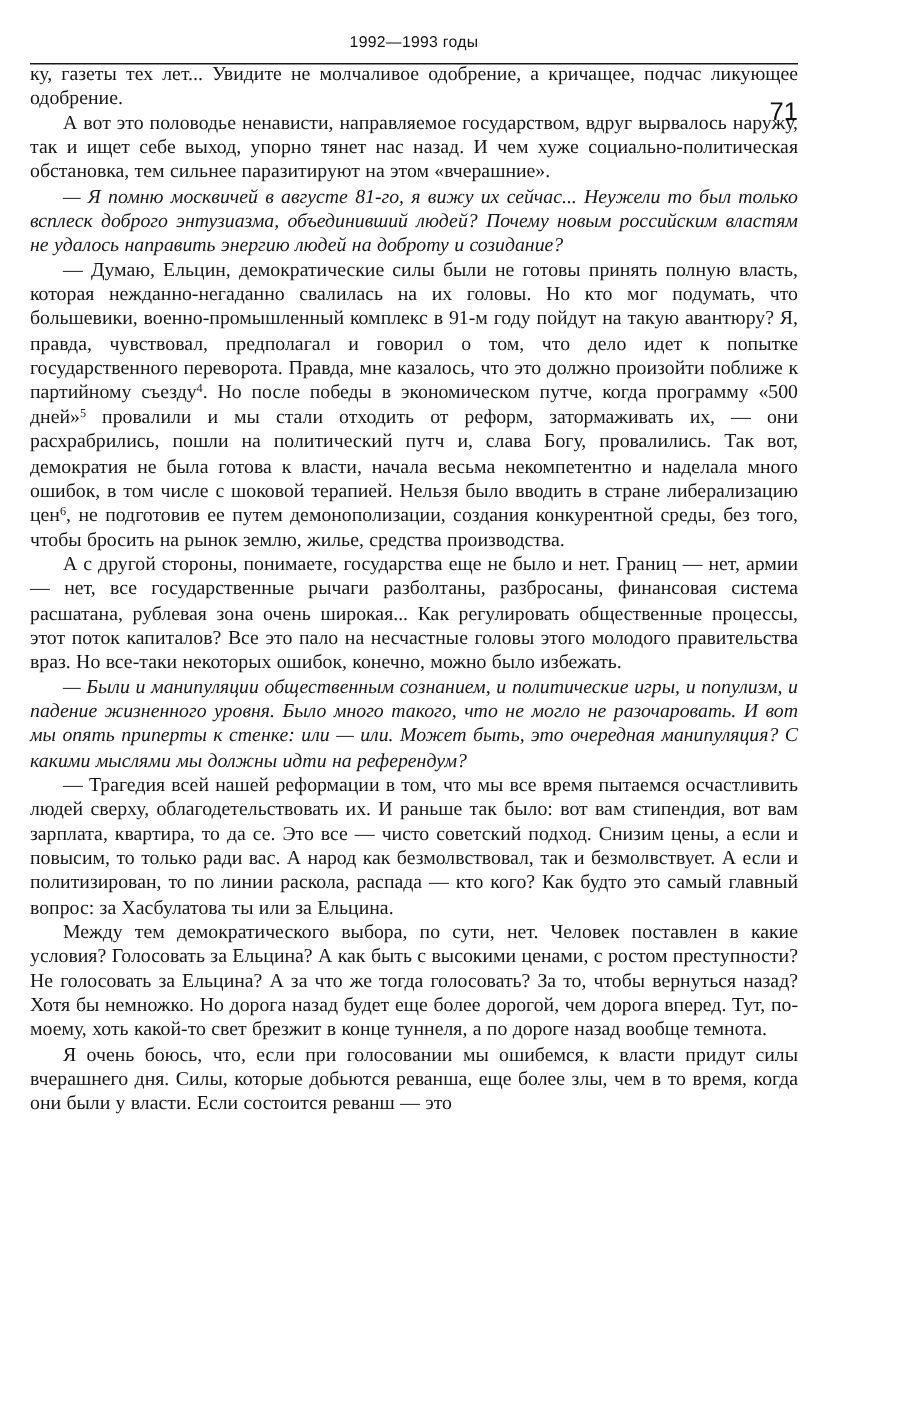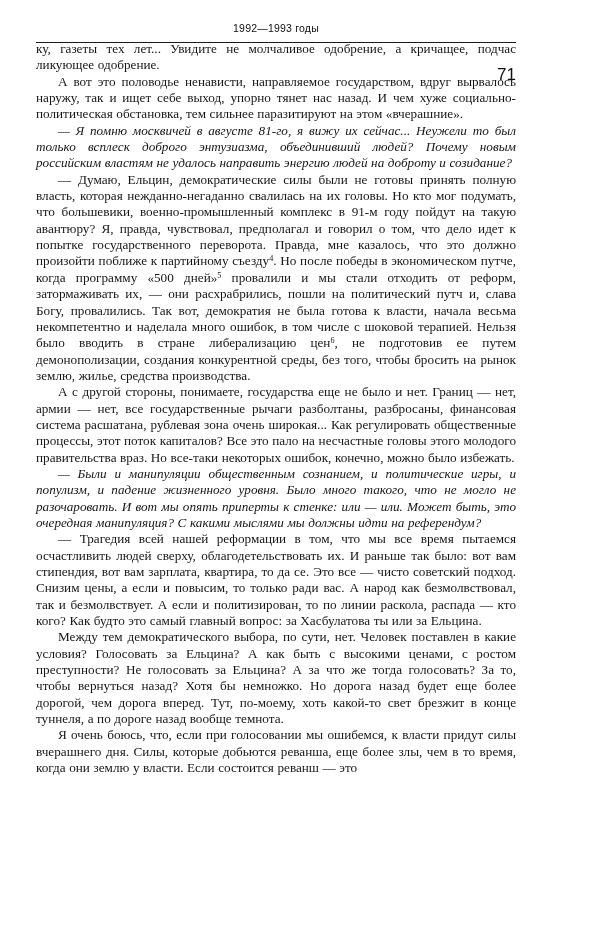--- a/index.html
+++ b/index.html
@@ -13,21 +13,21 @@
     font-family: "Liberation Serif", "DejaVu Serif", serif;
     color: #161616;
     overflow: hidden;
   }
 
   .page {
     position: relative;
     width: 552px;
     height: 939px;
     box-sizing: border-box;
-    padding: 0 36px;
+    padding: 0 20px;
   }
 
   
   .running-head {
     position: relative;
     height: 32px;
     padding-top: 22px;
     box-sizing: border-box;
   }
   .rh-inner {
@@ -106,16 +106,16 @@
 
   <div class="body-text">
     <p class="cont">ку, газеты тех лет... Увидите не молчаливое одобрение, а кричащее, подчас ликующее одобрение.</p>
     <p class="indent">А вот это половодье ненависти, направляемое государством, вдруг вырвалось наружу, так и ищет себе выход, упорно тянет нас назад. И чем хуже социально-политическая обстановка, тем сильнее паразитируют на этом «вчерашние».</p>
     <p class="q">— Я помню москвичей в августе 81-го, я вижу их сейчас... Неужели то был только всплеск доброго энтузиазма, объединивший людей? Почему новым российским властям не удалось направить энергию людей на доброту и созидание?</p>
     <p class="indent">— Думаю, Ельцин, демократические силы были не готовы принять полную власть, которая нежданно-негаданно свалилась на их головы. Но кто мог подумать, что большевики, военно-промышленный комплекс в 91-м году пойдут на такую авантюру? Я, правда, чувствовал, предполагал и говорил о том, что дело идет к попытке государственного переворота. Правда, мне казалось, что это должно произойти поближе к партийному съезду<sup>4</sup>. Но после победы в экономическом путче, когда программу «500 дней»<sup>5</sup> провалили и мы стали отходить от реформ, затормаживать их, — они расхрабрились, пошли на политический путч и, слава Богу, провалились. Так вот, демократия не была готова к власти, начала весьма некомпетентно и наделала много ошибок, в том числе с шоковой терапией. Нельзя было вводить в стране либерализацию цен<sup>6</sup>, не подготовив ее путем демонополизации, создания конкурентной среды, без того, чтобы бросить на рынок землю, жилье, средства производства.</p>
     <p class="indent">А с другой стороны, понимаете, государства еще не было и нет. Границ — нет, армии — нет, все государственные рычаги разболтаны, разбросаны, финансовая система расшатана, рублевая зона очень широкая... Как регулировать общественные процессы, этот поток капиталов? Все это пало на несчастные головы этого молодого правительства враз. Но все-таки некоторых ошибок, конечно, можно было избежать.</p>
     <p class="q">— Были и манипуляции общественным сознанием, и политические игры, и популизм, и падение жизненного уровня. Было много такого, что не могло не разочаровать. И вот мы опять приперты к стенке: или — или. Может быть, это очередная манипуляция? С какими мыслями мы должны идти на референдум?</p>
     <p class="indent">— Трагедия всей нашей реформации в том, что мы все время пытаемся осчастливить людей сверху, облагодетельствовать их. И раньше так было: вот вам стипендия, вот вам зарплата, квартира, то да се. Это все — чисто советский подход. Снизим цены, а если и повысим, то только ради вас. А народ как безмолвствовал, так и безмолвствует. А если и политизирован, то по линии раскола, распада — кто кого? Как будто это самый главный вопрос: за Хасбулатова ты или за Ельцина.</p>
     <p class="indent">Между тем демократического выбора, по сути, нет. Человек поставлен в какие условия? Голосовать за Ельцина? А как быть с высокими ценами, с ростом преступности? Не голосовать за Ельцина? А за что же тогда голосовать? За то, чтобы вернуться назад? Хотя бы немножко. Но дорога назад будет еще более дорогой, чем дорога вперед. Тут, по-моему, хоть какой-то свет брезжит в конце туннеля, а по дороге назад вообще темнота.</p>
-    <p class="indent">Я очень боюсь, что, если при голосовании мы ошибемся, к власти придут силы вчерашнего дня. Силы, которые добьются реванша, еще более злы, чем в то время, когда они землю у власти. Если состоится реванш — это</p>
+    <p class="indent">Я очень боюсь, что, если при голосовании мы ошибемся, к власти придут силы вчерашнего дня. Силы, которые добьются реванша, еще более злы, чем в то время, когда они были у власти. Если состоится реванш — это</p>
   </div>
 
 </div>
 
 </body></html>

